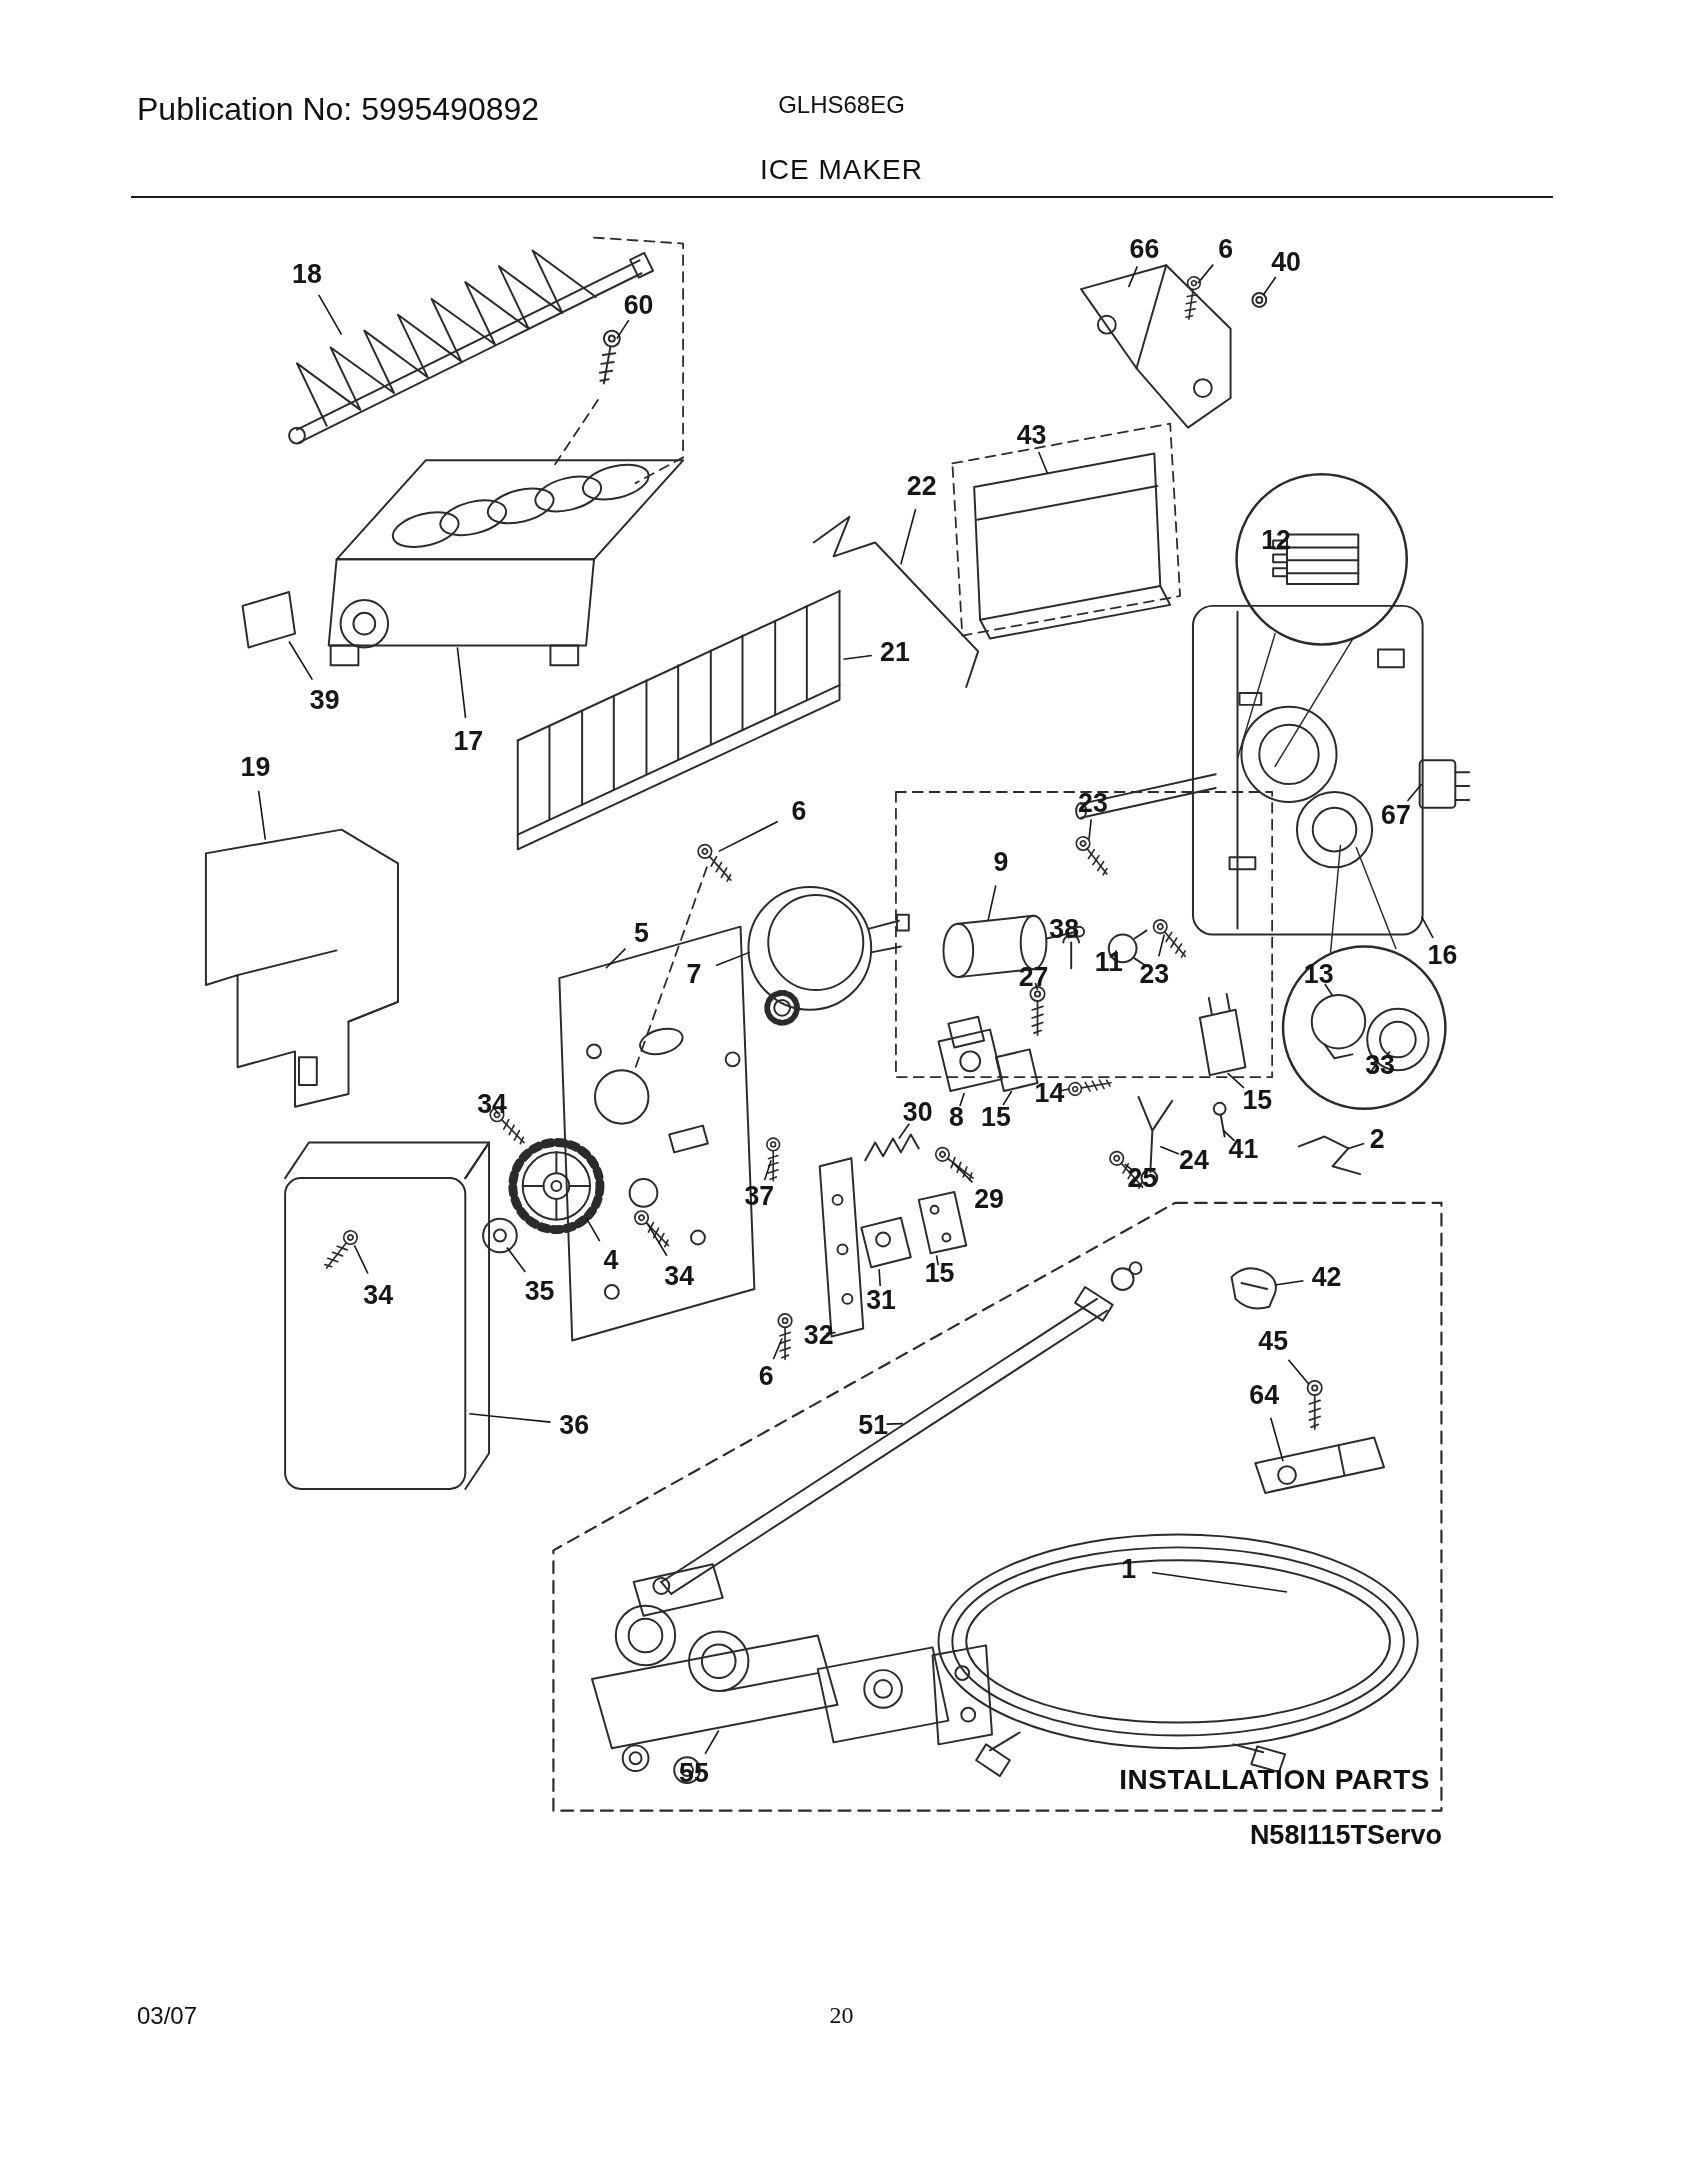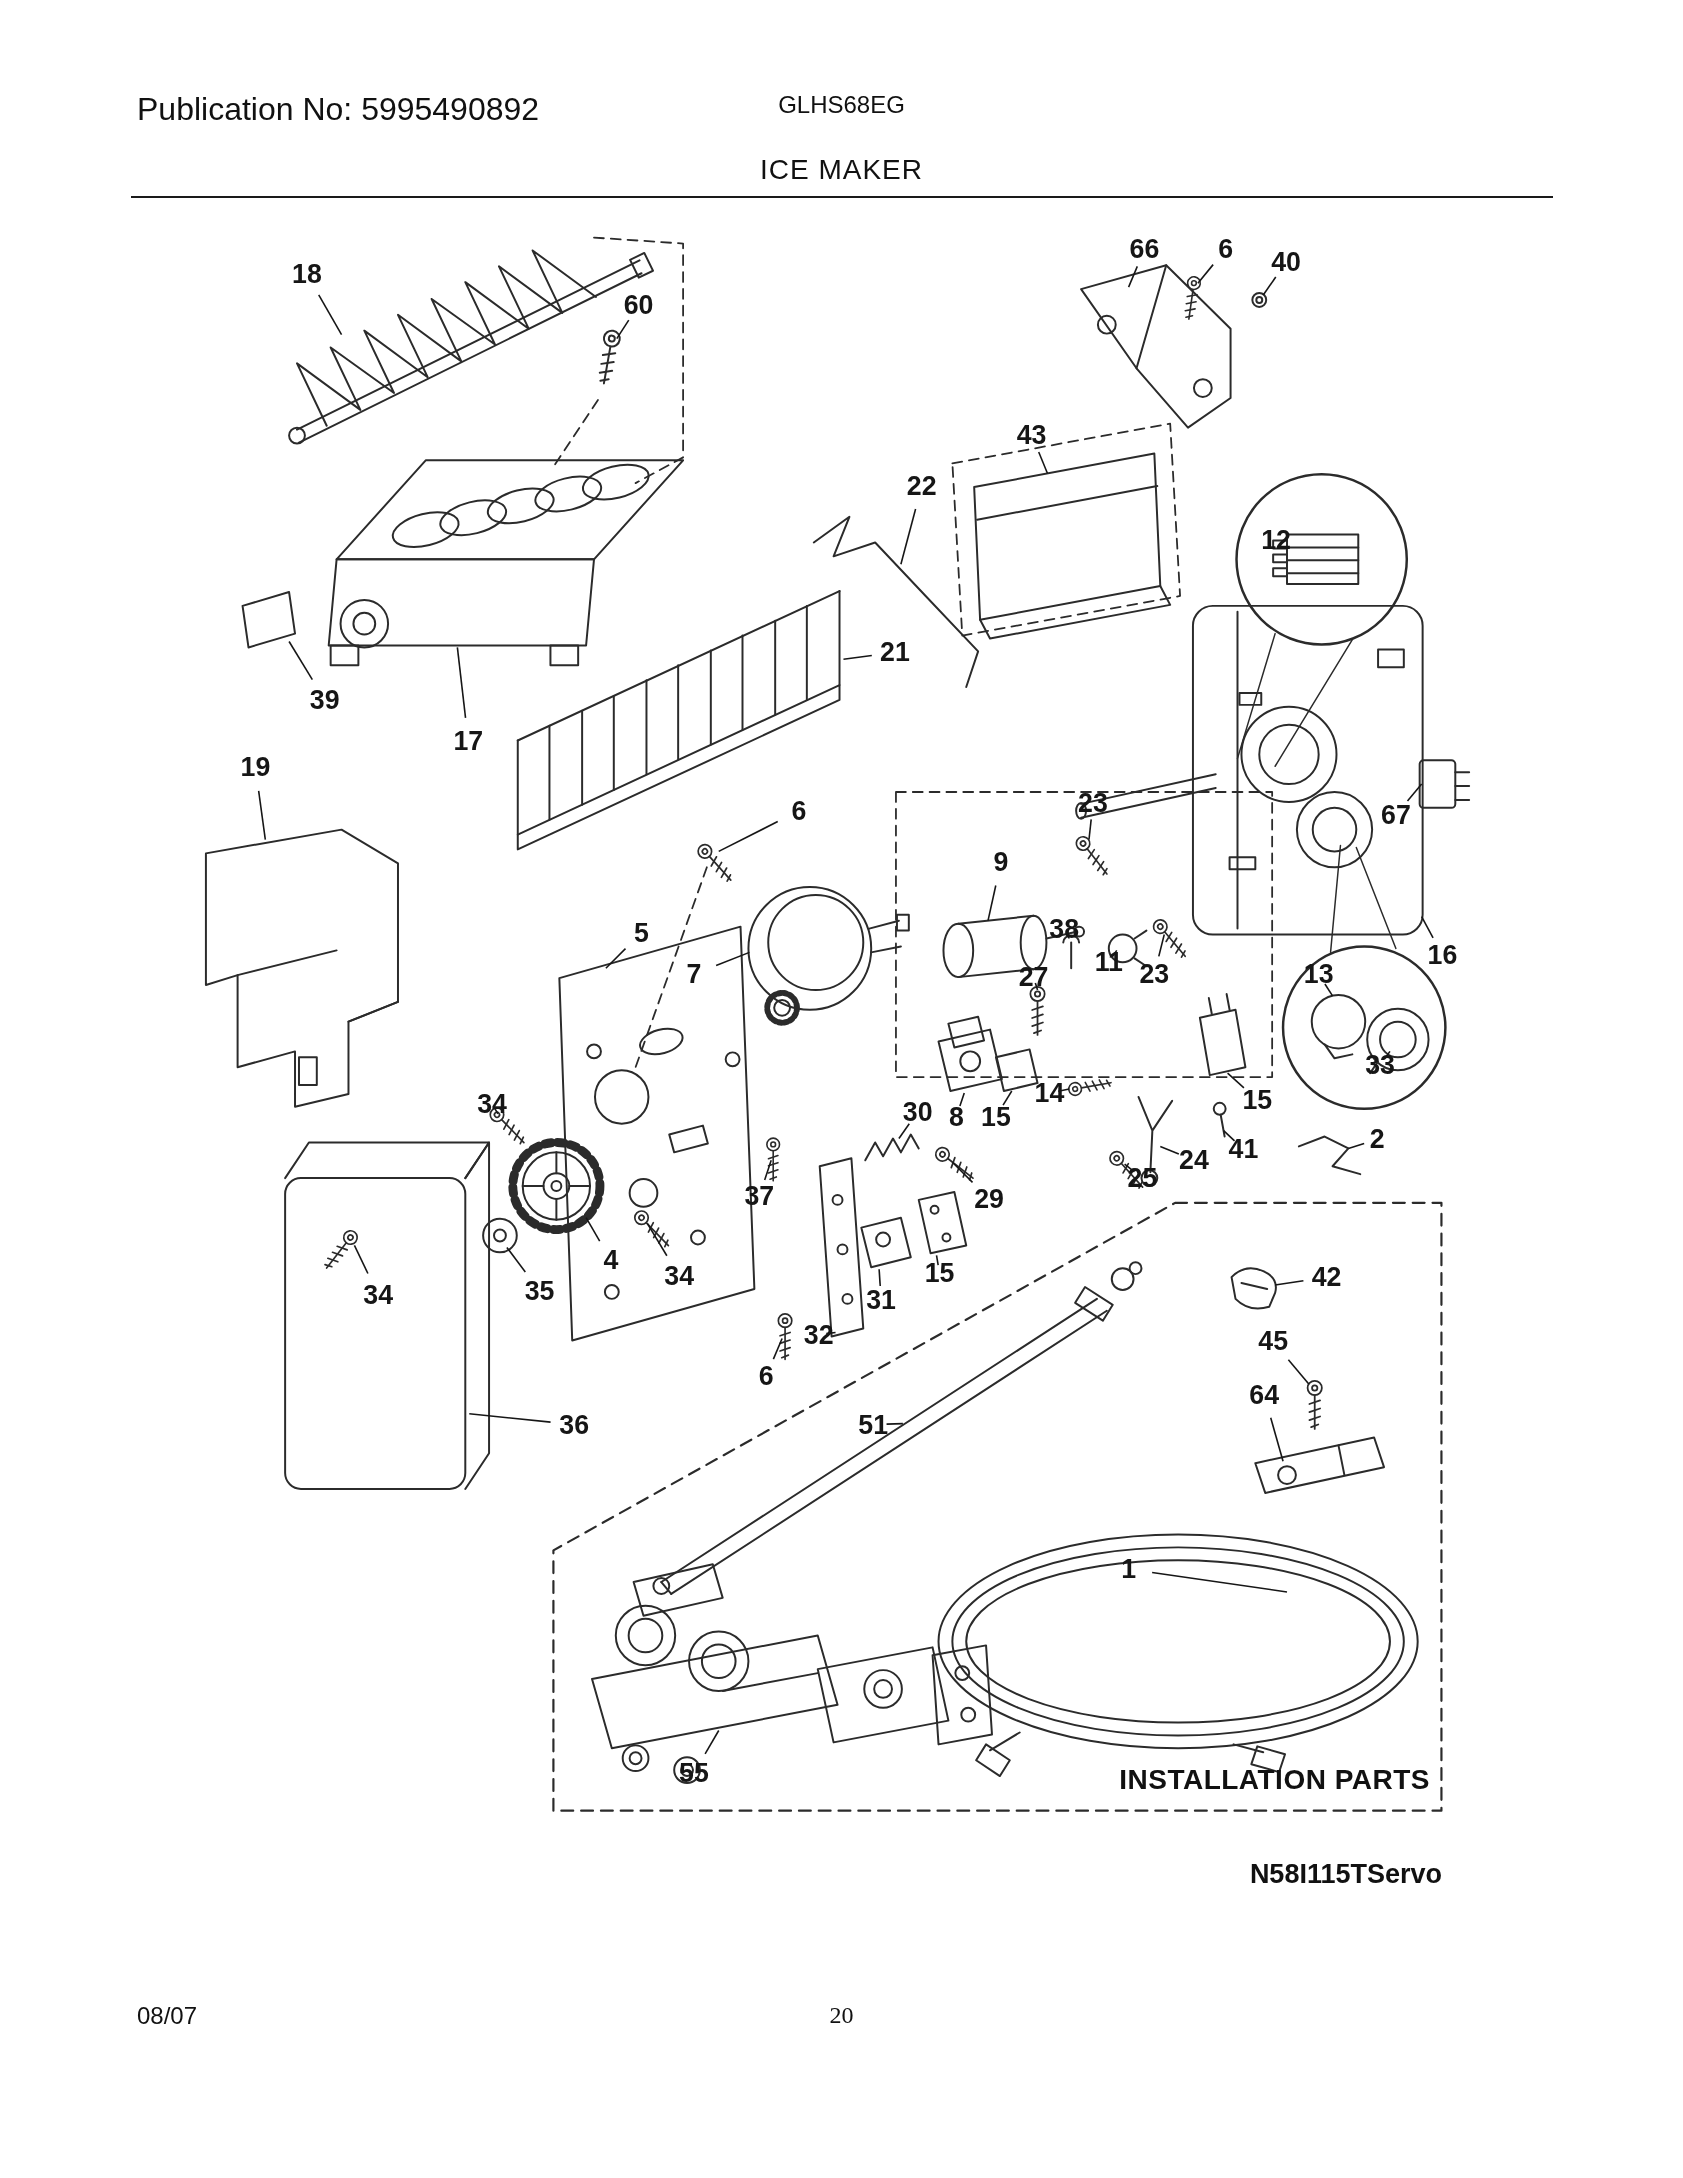--- a/index.html
+++ b/index.html
@@ -7,21 +7,21 @@
         font-family:"Liberation Sans",sans-serif;color:#111;}
   .hdr-left{position:absolute;left:137px;top:91px;font-size:32px;}
   .hdr-model{position:absolute;left:0;top:91px;width:1683px;text-align:center;font-size:24px;}
   .doc-title{position:absolute;left:0;top:154px;width:1683px;text-align:center;font-size:28px;letter-spacing:1px;}
   .title-rule{position:absolute;left:131px;top:196px;width:1422px;height:2px;background:#1a1a1a;}
   .footer-left{position:absolute;left:137px;top:2002px;font-size:24px;}
   .footer-page{position:absolute;left:0;top:2002px;width:1683px;text-align:center;font-size:24px;font-family:Liberation Serif, serif;}
   .install-label{position:absolute;left:1049px;top:1764px;width:381px;text-align:right;
                  font-size:28px;font-weight:bold;letter-spacing:0.5px;}
   .code-label{position:absolute;left:1139px;top:1820px;width:303px;text-align:right;
-              font-size:27px;font-weight:bold;margin-top:39px;}
+              font-size:27px;font-weight:bold;}
   .art,.labels{position:absolute;left:0;top:0;}
   .art path,.art line,.art circle,.art rect,.art ellipse,.art polyline,.art polygon{
       fill:none;stroke:#2b2b2b;stroke-width:2;stroke-linejoin:round;stroke-linecap:round;}
   .art .dash{stroke-dasharray:10 7;stroke-width:1.8;}
   .art .dashbox{stroke-dasharray:12 8;stroke-width:2.2;}
   .art .thin{stroke-width:1.5;}
   .art .teeth{stroke-width:9;stroke-dasharray:7 6;}
   .art .teeth-sm{stroke-width:6;stroke-dasharray:3 3;}
   .labels .plabel{font:700 27px "Liberation Sans",sans-serif;fill:#161616;
                   text-anchor:middle;dominant-baseline:central;}
@@ -483,16 +483,16 @@
       <text x="1277" y="1409" class="plabel">64</text>
       <line x1="1163.7558092788258" y1="1588.4148975838311" x2="1300" y2="1608" class="leader"></line>
       <text x="1140" y="1585" class="plabel">1</text>
       <line x1="712.25" y1="1771.65" x2="726" y2="1748" class="leader"></line>
       <text x="701" y="1791" class="plabel">55</text>
     </svg>
 
   <div class="install-label">INSTALLATION PARTS</div>
   <div class="code-label">N58I115TServo</div>
 
-  <div class="footer-left">08/07</div>
+  <div class="footer-left">03/07</div>
   <div class="footer-page">20</div>
 </div>
 
 
 </body></html>

